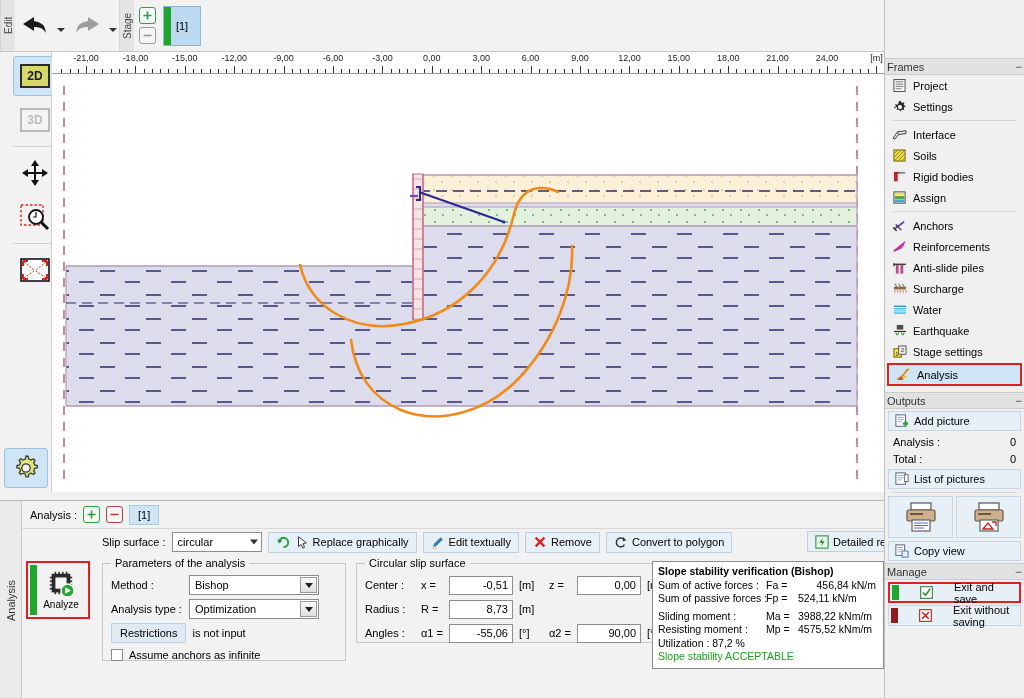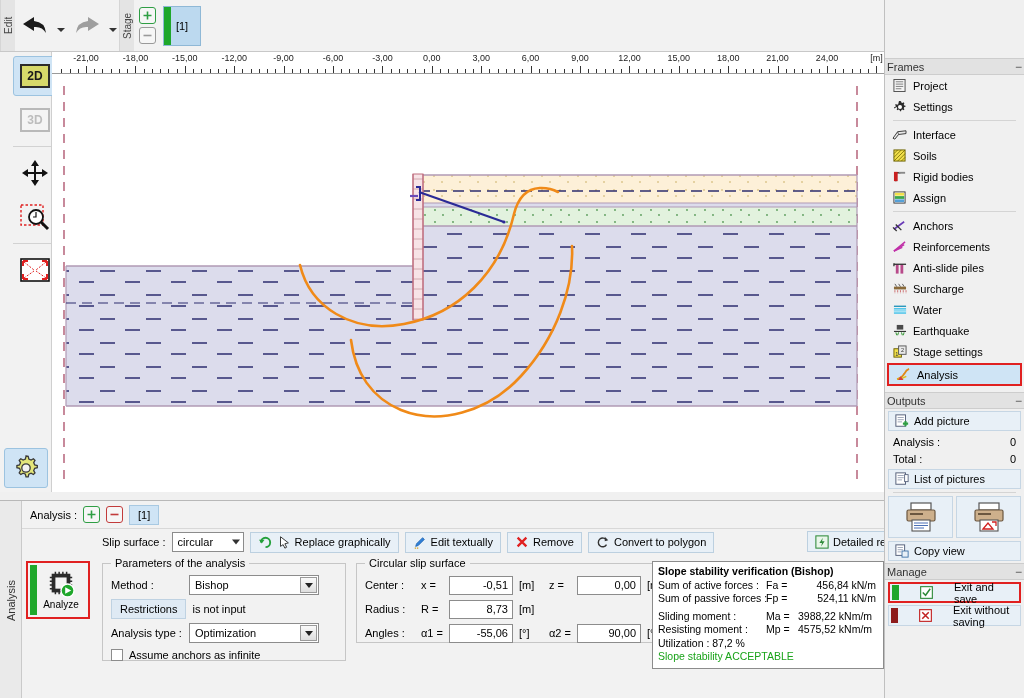--- a/index.html
+++ b/index.html
@@ -547,21 +547,21 @@
             <path d="M4 8h3M4 12h3M4 16h3M4 20h3M25 8h3M25 12h3M25 16h3M25 20h3"></path>
           </g>
           <circle cx="23" cy="22" r="7" fill="#1fa72b" stroke="#fff" stroke-width="1.5"></circle>
           <path d="M20.5 18.5 L27 22 L20.5 25.5 Z" fill="#fff"></path>
         </svg>
         <span class="analyze-label" style="margin-left:6px;">Analyze</span>
       </div>
 
       <div class="row-top" style="position:absolute; left:76px; top:0;">
         <span class="lbl">Slip surface :</span>
-        <div class="sel" style="width:72px;">
+        <div class="sel" style="width:90px;">
           <span>circular</span>
           <span class="arrow"></span>
         </div>
         <div class="tbtn">
           <svg width="15" height="14" viewBox="0 0 16 15">
             <path d="M3 8 A5 5 0 1 1 8 13" fill="none" stroke="#23a03a" stroke-width="2"></path>
             <path d="M1 5 L4 9 L7 5 Z" fill="#23a03a"></path>
           </svg>
           <svg width="14" height="14" viewBox="0 0 16 16">
             <path d="M4 2 L13 9 L9 10 L11 14 L9 15 L7 11 L4 13 Z" fill="#fff" stroke="#333" stroke-width="1.1"></path>
@@ -600,31 +600,31 @@
       <fieldset class="grp" style="left:76px; top:26px; width:244px; height:104px;">
         <legend>Parameters of the analysis</legend>
         <div class="frow">
           <span class="lbl" style="width:72px;">Method :</span>
           <div class="sel boxed" style="width:130px;">
             <span>Bishop</span>
             <span class="btnbox"></span>
           </div>
         </div>
         <div class="frow">
-          <div class="btn-flat">
-            <span>Restrictions</span>
-          </div>
-          <span class="lbl">is not input</span>
-        </div>
-        <div class="frow">
           <span class="lbl" style="width:72px;">Analysis type :</span>
           <div class="sel boxed" style="width:130px;">
             <span>Optimization</span>
             <span class="btnbox"></span>
           </div>
+        </div>
+        <div class="frow">
+          <div class="btn-flat">
+            <span>Restrictions</span>
+          </div>
+          <span class="lbl">is not input</span>
         </div>
         <div class="frow" style="height:20px;">
           <span class="chk"></span>
           <span class="lbl">Assume anchors as infinite</span>
         </div>
       </fieldset>
 
       <fieldset class="grp" style="left:330px; top:26px; width:290px; height:86px;">
         <legend>Circular slip surface</legend>
         <div class="frow">
@@ -666,21 +666,21 @@
       <div id="resultbox">
         <div style="font-weight:bold;">Slope stability verification (Bishop)</div>
         <div class="res-line">
           <span style="width:108px;">Sum of active forces :</span>
           <span style="width:32px;">Fa =</span>
           <span style="text-align:right; width:78px;">456,84 kN/m</span>
         </div>
         <div class="res-line">
           <span style="width:108px;">Sum of passive forces :</span>
           <span style="width:32px;">Fp =</span>
-          <span style="text-align:right; width:78px;">524,11 kN/m</span>
+          <span style="text-align:left; width:78px;">524,11 kN/m</span>
         </div>
         <div style="height:4px;"></div>
         <div class="res-line">
           <span style="width:108px;">Sliding moment :</span>
           <span style="width:32px;">Ma =</span>
           <span>3988,22 kNm/m</span>
         </div>
         <div class="res-line">
           <span style="width:108px;">Resisting moment :</span>
           <span style="width:32px;">Mp =</span>

